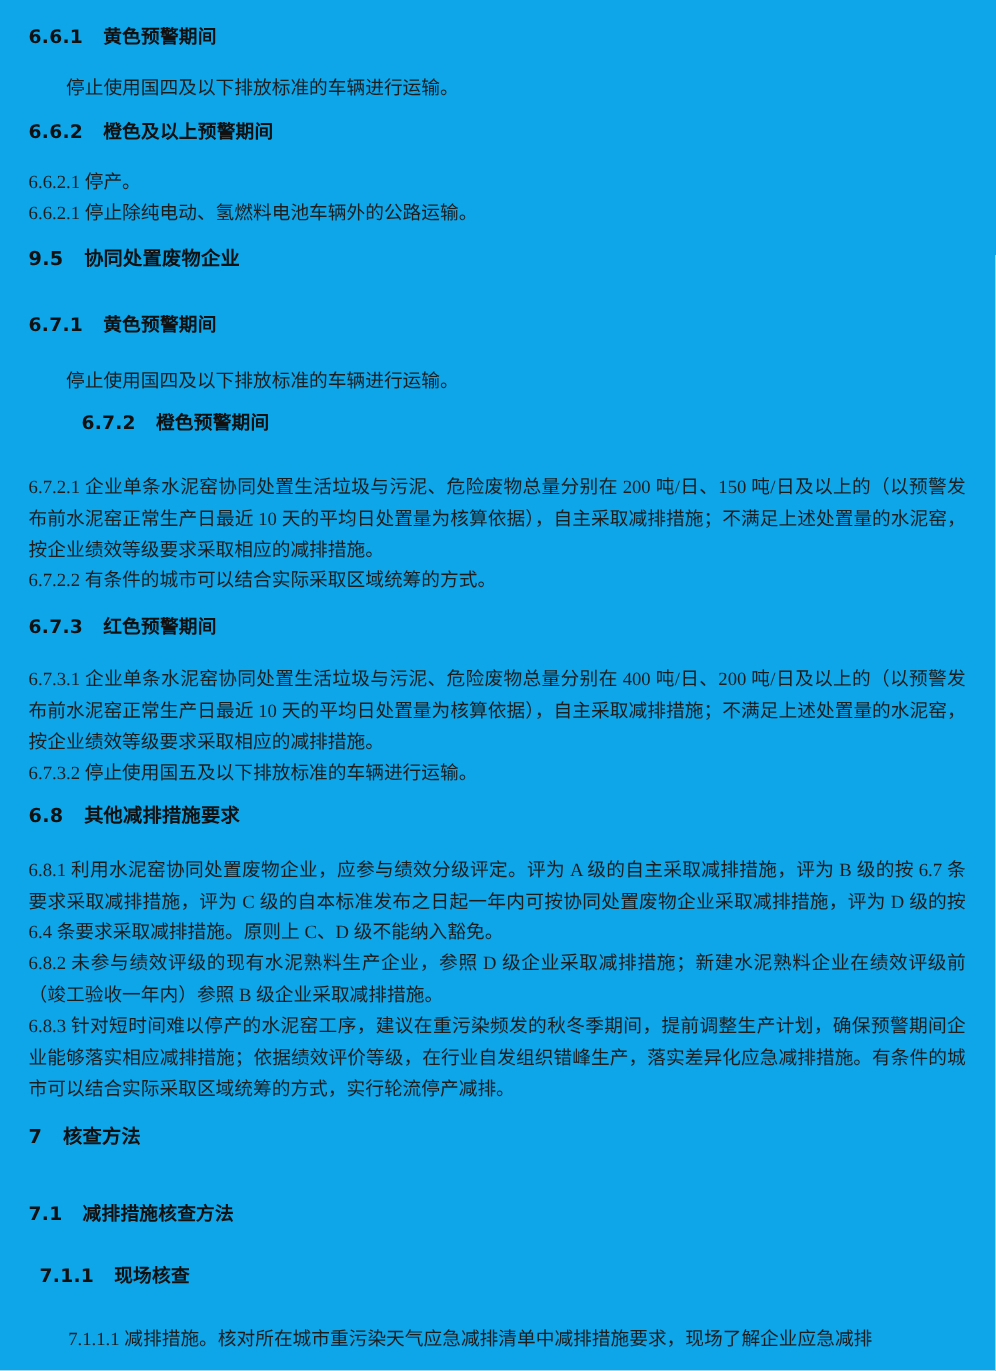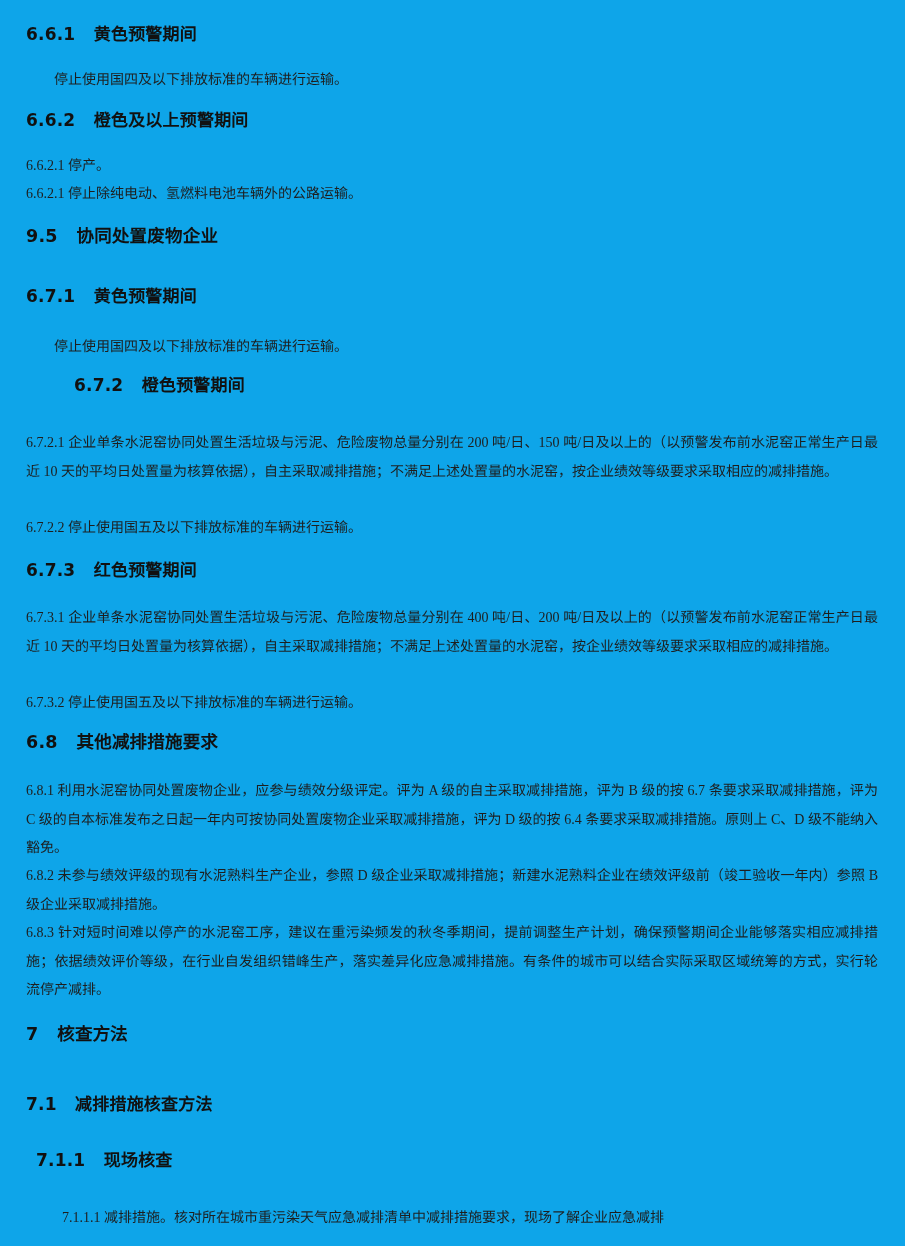--- a/index.html
+++ b/index.html
@@ -44,21 +44,21 @@
   .h3 {              
     font-size: 17px;
   }
   .h4 {              
     font-size: 17px;
   }
 
   
   .para {
     font-family: "Liberation Serif", "DejaVu Serif", serif;
-    font-size: 14px;
+    font-size: 17px;
     line-height: 28.5px;
     color: #1e1e1e;
     text-align: justify;
     text-justify: inter-character;
     white-space: normal;
   }
   .para.indent {
     text-indent: 2em;
   }
   .para.single {
@@ -102,21 +102,21 @@
       <div class="para indent single">停止使用国四及以下排放标准的车辆进行运输。</div>
     </div>
 
     <div class="blk" style="top:377px;margin-left:48px;">
       <div class="h-sec h3">6.7.2   橙色预警期间</div>
     </div>
     <div class="blk" style="top:429px;">
       <div class="para">6.7.2.1   企业单条水泥窑协同处置生活垃圾与污泥、危险废物总量分别在 200 吨/日、150 吨/日及以上的（以预警发布前水泥窑正常生产日最近 10 天的平均日处置量为核算依据），自主采取减排措施；不满足上述处置量的水泥窑，按企业绩效等级要求采取相应的减排措施。</div>
     </div>
     <div class="blk" style="top:514px;">
-      <div class="para single">6.7.2.2   停止使用国五及以下排放标准的车辆进行运输。</div>
+      <div class="para single">6.7.2.2   有条件的城市可以结合实际采取区域统筹的方式。</div>
     </div>
 
     <div class="blk" style="top:562px;">
       <div class="h-sec h3">6.7.3   红色预警期间</div>
     </div>
     <div class="blk" style="top:604px;">
       <div class="para">6.7.3.1   企业单条水泥窑协同处置生活垃圾与污泥、危险废物总量分别在 400 吨/日、200 吨/日及以上的（以预警发布前水泥窑正常生产日最近 10 天的平均日处置量为核算依据），自主采取减排措施；不满足上述处置量的水泥窑，按企业绩效等级要求采取相应的减排措施。</div>
     </div>
     <div class="blk" style="top:689px;">
       <div class="para single">6.7.3.2   停止使用国五及以下排放标准的车辆进行运输。</div>

